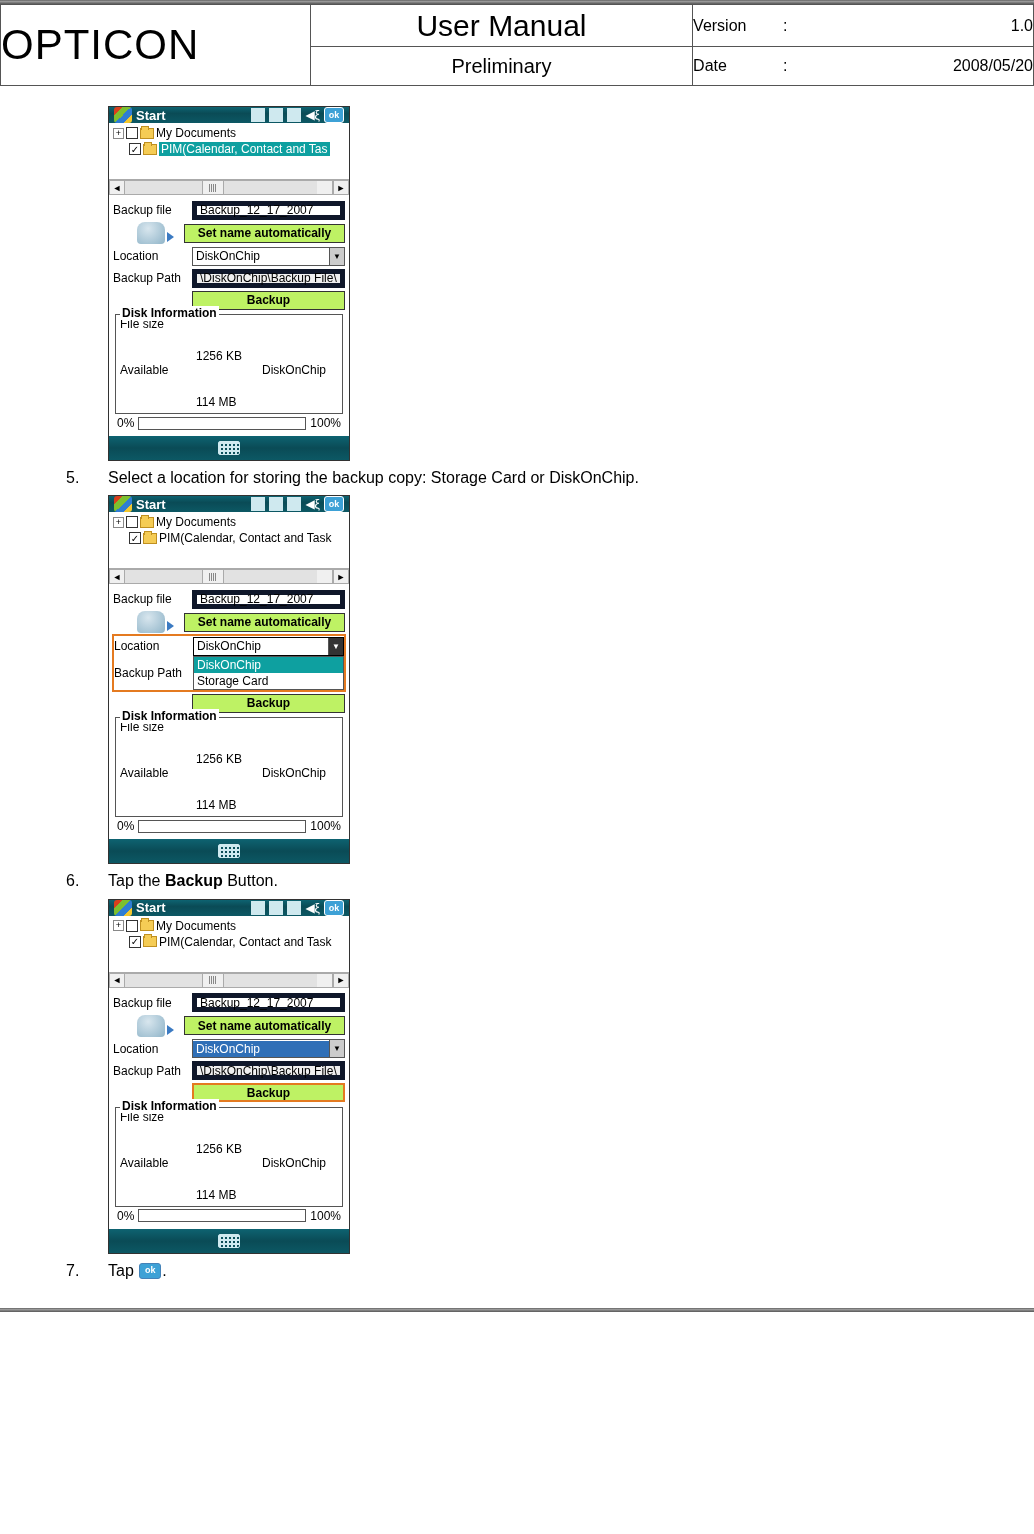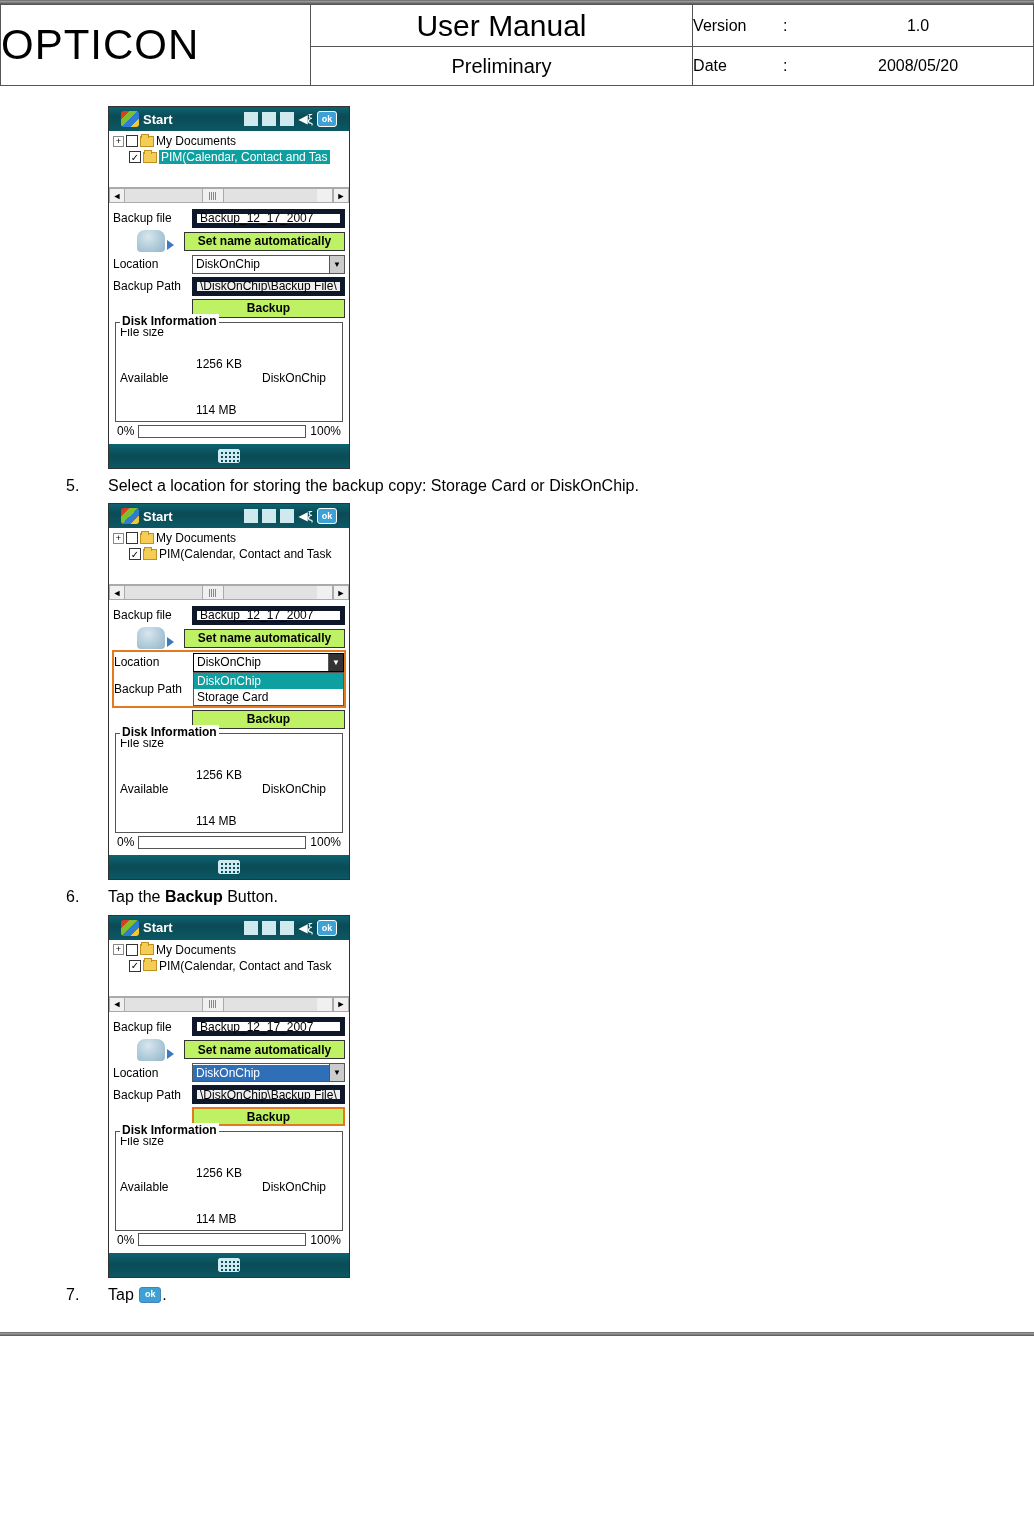--- a/index.html
+++ b/index.html
@@ -51,21 +51,21 @@
   }
   .td-meta {
     width: 33%;
     font-family: "Trebuchet MS", Arial, sans-serif;
     font-size: 16px;
     padding: 0 10px;
   }
   .meta-row { display: flex; align-items: center; height: 38px; }
   .meta-label { width: 90px; }
   .meta-colon { width: 20px; }
-  .meta-val { flex: 1; text-align: center; }
+  .meta-val { flex: 1; text-align: right; }
 
   
   .content {
     padding: 20px 60px 20px 60px;
     font-size: 16px;
     color: #000;
   }
   .step-row {
     display: flex;
     margin: 6px 0;
@@ -84,24 +84,24 @@
     width: 242px;
     border: 1px solid #323232;
     font-family: Tahoma, sans-serif;
     font-size: 12px;
     color: #000;
     background: #fff;
   }
   .wm-titlebar {
     display: flex;
     align-items: center;
-    height: 24px;
+    height: 16px;
     background: linear-gradient(to bottom, #0e6371, #0a4b56 40%, #0c5864 100%);
     color: #fff;
-    padding: 0 12px;
+    padding: 0 5px;
     gap: 4px;
   }
   .wm-flag {
     width: 18px; height: 16px;
     background: linear-gradient(135deg, #d93f1c 0 25%, #7dbf2f 25% 50%, #2f7dd3 50% 75%, #f2c72f 75% 100%);
     border-radius: 3px;
     display: inline-block;
   }
   .wm-start { font-weight: bold; font-size: 13px; flex: 0 0 auto; }
   .wm-spacer { flex: 1; }

